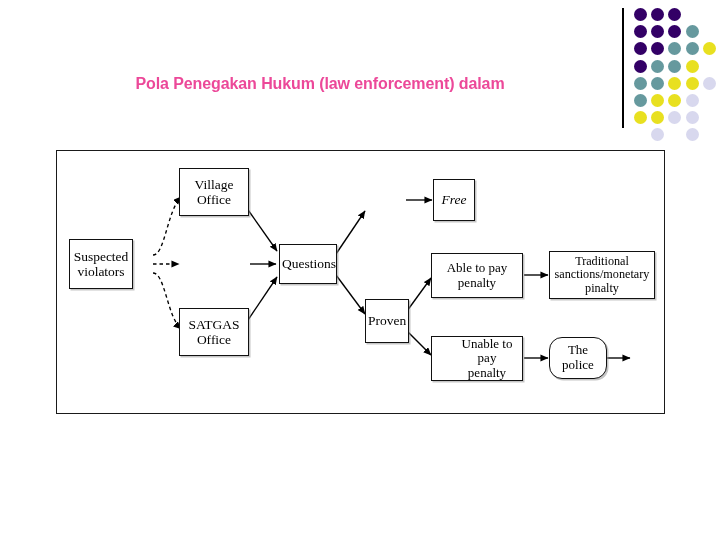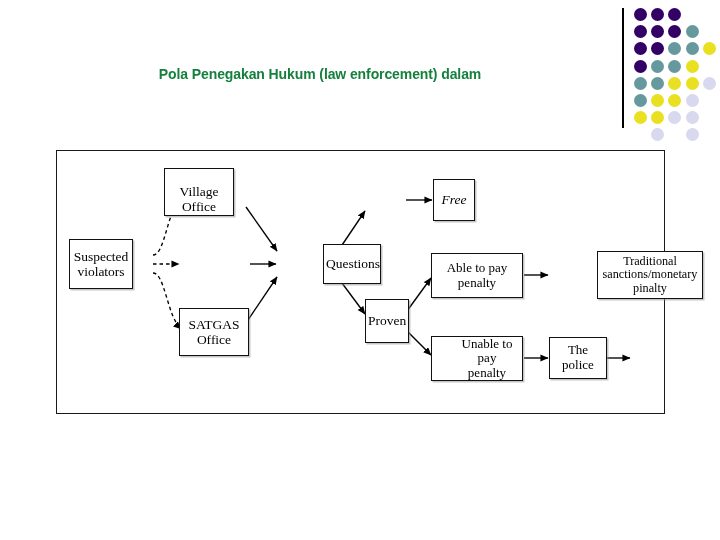--- a/index.html
+++ b/index.html
@@ -35,26 +35,26 @@
     position: absolute;
     width: 13px;
     height: 13px;
     border-radius: 50%;
   }
 
   
   #title-block {
     position: absolute;
     left: 60px;
-    top: 64px;
+    top: 72px;
     width: 520px;
     text-align: center;
-    font-size: 14px;
+    font-size: 16px;
     font-weight: bold;
-    color: #15803d;
+    color: #ec4899;
     line-height: 1.45;
     letter-spacing: -0.1px;
   }
 
   
   #chart-frame {
     position: absolute;
     left: 56px;
     top: 150px;
     width: 609px;
@@ -86,21 +86,21 @@
     color: #000000;
     line-height: 1.12;
     box-shadow: 1.5px 1.5px 0 rgba(150,150,150,0.55);
     padding: 1px 2px;
   }
   .node span {
     display: block;
     width: 100%;
   }
   .node.small { font-size: 13px; text-align: center; }
-  .node.tiny  { font-size: 12.2px; margin-left: 48px; }
+  .node.tiny  { font-size: 12.2px; }
 
   
   #connectors {
     position: absolute;
     left: 0;
     top: 0;
     width: 609px;
     height: 264px;
     pointer-events: none;
   }
@@ -179,30 +179,30 @@
         <path d="M467,207 L491,207"></path>
 
         <path d="M549,207 L573,207"></path>
       </g>
     </svg>
 
     <div class="node" style="left:12px; top:88px; width:64px; height:50px;">
       <span>Suspected<br>violators</span>
     </div>
 
-    <div class="node" style="left:107px; top:17px; width:70px; height:48px;align-items:flex-end;">
+    <div class="node" style="left:122px; top:17px; width:70px; height:48px;">
       <span>Village<br>Office</span>
     </div>
 
 
     <div class="node" style="left:122px; top:157px; width:70px; height:48px;">
       <span>SATGAS<br>Office</span>
     </div>
 
-    <div class="node" style="left:222px; top:93px; width:58px; height:40px;margin-left:44px;">
+    <div class="node" style="left:222px; top:93px; width:58px; height:40px;">
       <span>Questions</span>
     </div>
 
 
     <div class="node" style="left:376px; top:28px; width:42px; height:42px;font-style:italic;">
       <span>Free</span>
     </div>
 
     <div class="node" style="left:308px; top:148px; width:44px; height:44px;">
       <span>Proven</span>
@@ -213,19 +213,19 @@
     </div>
 
     <div class="node small" style="left:374px; top:185px; width:92px; height:45px;padding-left:22px;">
       <span>Unable to pay<br>penalty</span>
     </div>
 
     <div class="node tiny" style="left:492px; top:100px; width:106px; height:48px;">
       <span>Traditional<br>sanctions/monetary pinalty</span>
     </div>
 
-    <div class="node small" style="left:492px; top:186px; width:58px; height:42px;">
+    <div class="node small" style="left:492px; top:186px; width:58px; height:42px;border-radius:13px;">
       <span>The police</span>
     </div>
 
 
   </div>
 </div>
 
 </body></html>

